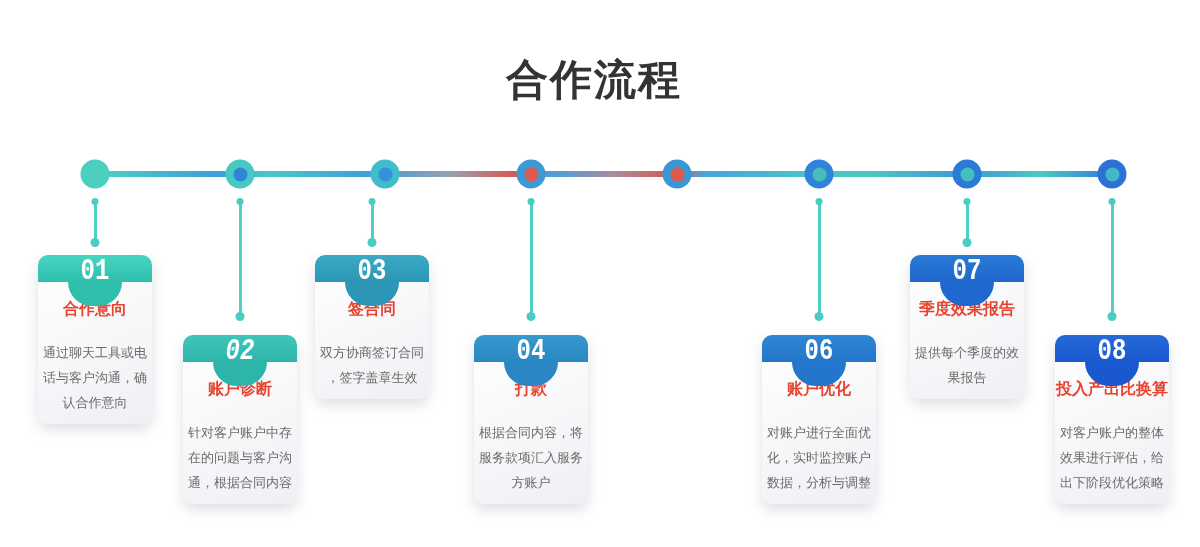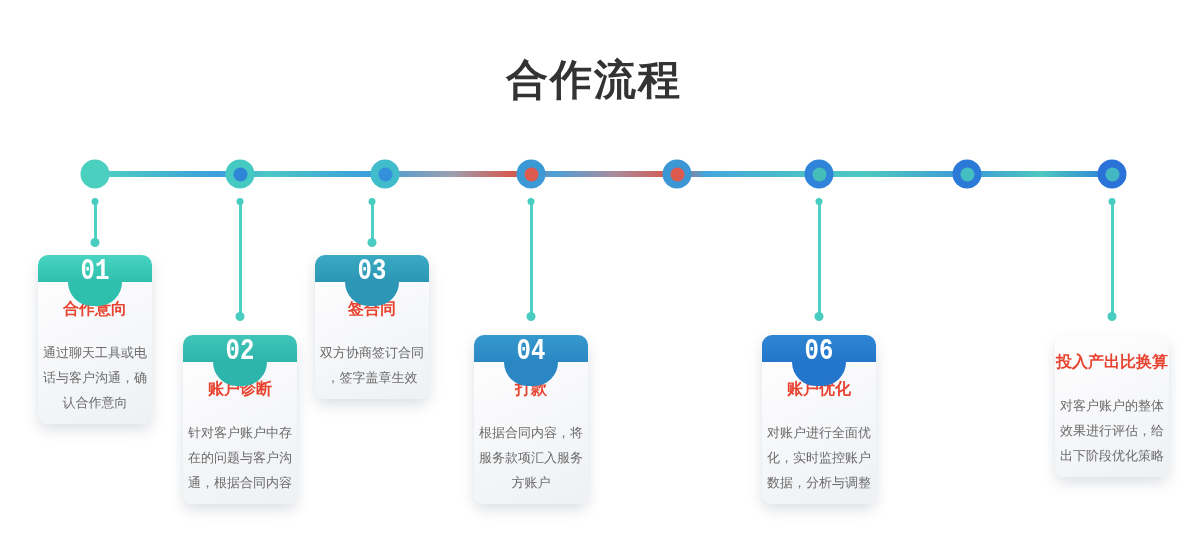--- a/index.html
+++ b/index.html
@@ -80,21 +80,21 @@
         <div class="card-tab" style="background: rgb(47, 191, 173);"></div>
         <div class="step-number">01</div>
       </div>
       <div class="step-title">合作意向</div>
       <div class="step-desc">通过聊天工具或电话与客户沟通，确认合作意向</div>
     </div>
   </div>
     <div class="step low" style="left: 183px;">
     <div class="connector"></div>
     <div class="step-card">
-      <div class="card-header" style="background: linear-gradient(rgb(64, 197, 185), rgb(46, 181, 171));">
+      <div class="card-header" style="background: linear-gradient(rgb(64, 197, 185), rgb(46, 181, 171)); font-style: italic;">
         <div class="card-tab" style="background: rgb(46, 181, 171);"></div>
         <div class="step-number">02</div>
       </div>
       <div class="step-title">账户诊断</div>
       <div class="step-desc">针对客户账户中存在的问题与客户沟通，根据合同内容</div>
     </div>
   </div>
     <div class="step high" style="left: 315px;">
     <div class="connector"></div>
     <div class="step-card">
@@ -121,23 +121,38 @@
     <div class="connector"></div>
     <div class="step-card">
       <div class="card-header" style="background: linear-gradient(rgb(47, 134, 211), rgb(35, 118, 203));">
         <div class="card-tab" style="background: rgb(35, 118, 203);"></div>
         <div class="step-number">06</div>
       </div>
       <div class="step-title">账户优化</div>
       <div class="step-desc">对账户进行全面优化，实时监控账户数据，分析与调整</div>
     </div>
   </div>
+    <div class="step high" style="left: 910px;">
+    <div class="connector"></div>
+    <div class="step-card">
+      <div class="card-header" style="background: linear-gradient(rgb(42, 121, 213), rgb(31, 104, 207));">
+        <div class="card-tab" style="background: rgb(31, 104, 207);"></div>
+        <div class="step-number">07</div>
+      </div>
+      <div class="step-title">季度效果报告</div>
+      <div class="step-desc">提供每个季度的效果报告</div>
+    </div>
+  </div>
     <div class="step low" style="left: 1055px;">
     <div class="connector"></div>
     <div class="step-card">
+      <div class="card-header" style="background: linear-gradient(rgb(37, 105, 215), rgb(26, 88, 208));">
+        <div class="card-tab" style="background: rgb(26, 88, 208);"></div>
+        <div class="step-number">08</div>
+      </div>
       <div class="step-title">投入产出比换算</div>
       <div class="step-desc">对客户账户的整体效果进行评估，给出下阶段优化策略</div>
     </div>
   </div>
     <div class="tl-dot" style="left: 95px; background: rgb(75, 207, 190);"></div>
     <div class="tl-dot" style="left: 240px; background: rgb(70, 201, 195);">
       <div class="tl-dot-inner" style="background: rgb(47, 134, 214);"></div>
     </div>
     <div class="tl-dot" style="left: 385px; background: rgb(64, 188, 203);">
       <div class="tl-dot-inner" style="background: rgb(51, 144, 218);"></div>

